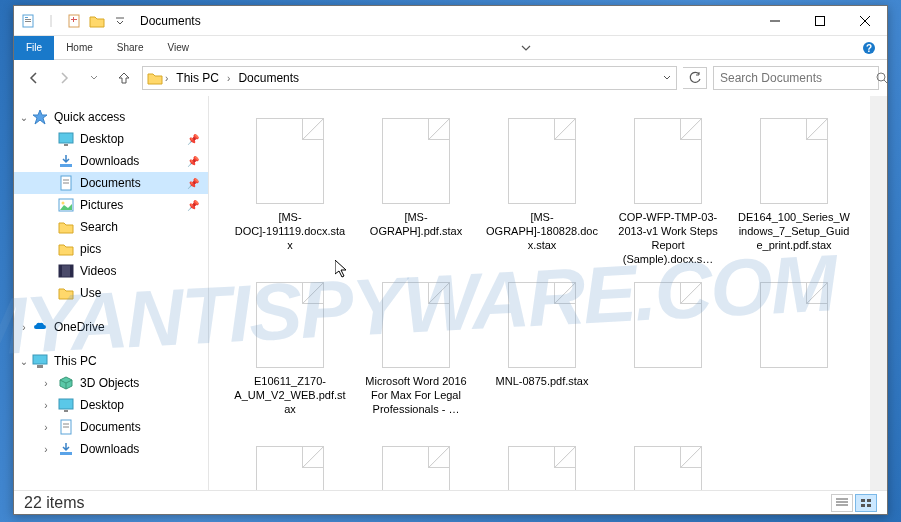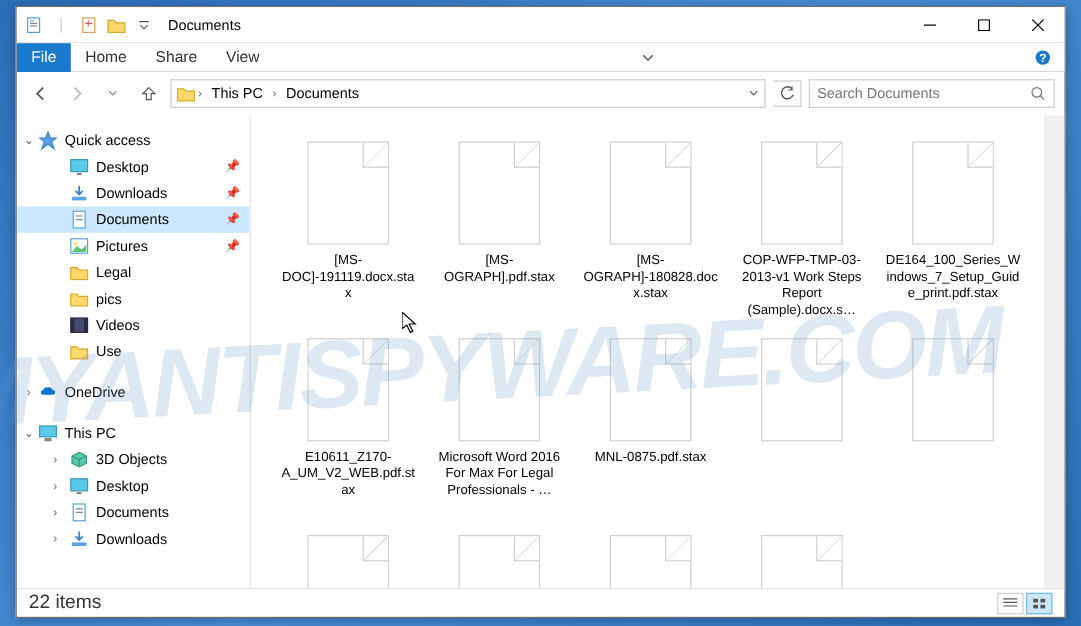--- a/index.html
+++ b/index.html
@@ -6,31 +6,31 @@
 body { background: linear-gradient(135deg, #2a6fb8, #4a8fd8, #2a6fb8); width: 901px; height: 522px; overflow: hidden; position: relative; }
 .watermark { position: absolute; font-size: 80px; font-weight: bold; font-style: italic; color: rgba(100, 150, 200, 0.22); white-space: nowrap; z-index: 999; pointer-events: none; transform: rotate(-3deg); left: -40px; top: 260px; letter-spacing: -2px; }
 .window { position: absolute; left: 13px; top: 5px; width: 875px; height: 510px; background: #ffffff; border: 1px solid #707070; box-shadow: 0 2px 10px rgba(0,0,0,0.3); display: flex; flex-direction: column; }
 .titlebar { height: 30px; background: #ffffff; display: flex; align-items: center; border-bottom: 1px solid #e5e5e5; }
 .qat { display: flex; align-items: center; gap: 3px; padding: 0 4px; }
 .qat-icon { width: 20px; height: 20px; display: flex; align-items: center; justify-content: center; }
 .title { margin-left: 6px; font-size: 12px; color: #000; }
 .wincontrols { margin-left: auto; display: flex; }
 .wincontrols div { width: 45px; height: 29px; display: flex; align-items: center; justify-content: center; }
 .ribbon { height: 24px; background: #ffffff; display: flex; align-items: center; border-bottom: 1px solid #dadada; }
-.ribbon-tab { padding: 0 12px; height: 24px; line-height: 24px; font-size: 13px; color: #333; cursor: pointer; }
+.ribbon-tab { padding: 0 12px; height: 24px; line-height: 24px; font-size: 10px; color: #333; cursor: pointer; }
 .ribbon-tab.file { background: #1979ca; color: #fff; }
 .ribbon-help { margin-left: auto; width: 24px; height: 24px; display: flex; align-items: center; justify-content: center; color: #1979ca; font-size: 14px; margin-right: 6px; }
 .addrbar { height: 36px; display: flex; align-items: center; padding: 4px 8px; gap: 6px; }
 .navbtn { width: 24px; height: 24px; display: flex; align-items: center; justify-content: center; color: #555; border-radius: 2px; }
 .navbtn.disabled { color: #bbb; }
 .breadcrumb { flex: 1; height: 24px; border: 1px solid #cccccc; display: flex; align-items: center; padding: 0 4px; gap: 2px; font-size: 12px; }
 .bc-seg { padding: 0 6px; height: 22px; display: flex; align-items: center; gap: 4px; }
 .bc-chev { color: #666; font-size: 10px; }
 .refresh { width: 24px; height: 22px; border: 1px solid #cccccc; border-left: none; display: flex; align-items: center; justify-content: center; color: #555; }
-.searchbox { width: 205px; height: 24px; border: 1px solid #cccccc; display: flex; align-items: center; padding: 0 6px; }
+.searchbox { width: 166px; height: 24px; border: 1px solid #cccccc; display: flex; align-items: center; padding: 0 6px; }
 .searchbox input { border: none; outline: none; flex: 1; font-size: 12px; color: #777; }
 .searchbox .sicon { color: #555; }
 .body { flex: 1; display: flex; overflow: hidden; }
 .tree { width: 195px; border-right: 1px solid #e5e5e5; overflow-y: auto; padding: 10px 0; }
 .tree-item { display: flex; align-items: center; height: 22px; font-size: 12px; padding-left: 18px; gap: 6px; cursor: pointer; position: relative; }
 .tree-item.l2 { padding-left: 44px; }
 .tree-item.selected { background: #cce8ff; }
 .tree-item .chev { position: absolute; left: 4px; width: 12px; color: #666; font-size: 10px; text-align: center; }
 .tree-item.l2 .chev { left: 26px; }
 .tree-item .pin { margin-left: auto; margin-right: 8px; color: #888; font-size: 10px; }
@@ -235,21 +235,21 @@
           </span>
           <span>Pictures</span>
           <span class="pin">📌</span>
         </div>
       <div class="tree-item l2">
           <span class="ticon">
             <svg width="16" height="14">
               <path d="M1 3 h5 l2 2 h7 v8 h-14 z" fill="#ffd86b" stroke="#d8a828"></path>
             </svg>
           </span>
-          <span>Legal</span>
+          <span>Search</span>
         </div>
       <div class="tree-item l2">
           <span class="ticon">
             <svg width="16" height="14">
               <path d="M1 3 h5 l2 2 h7 v8 h-14 z" fill="#ffd86b" stroke="#d8a828"></path>
             </svg>
           </span>
           <span>pics</span>
         </div>
       <div class="tree-item l2">

